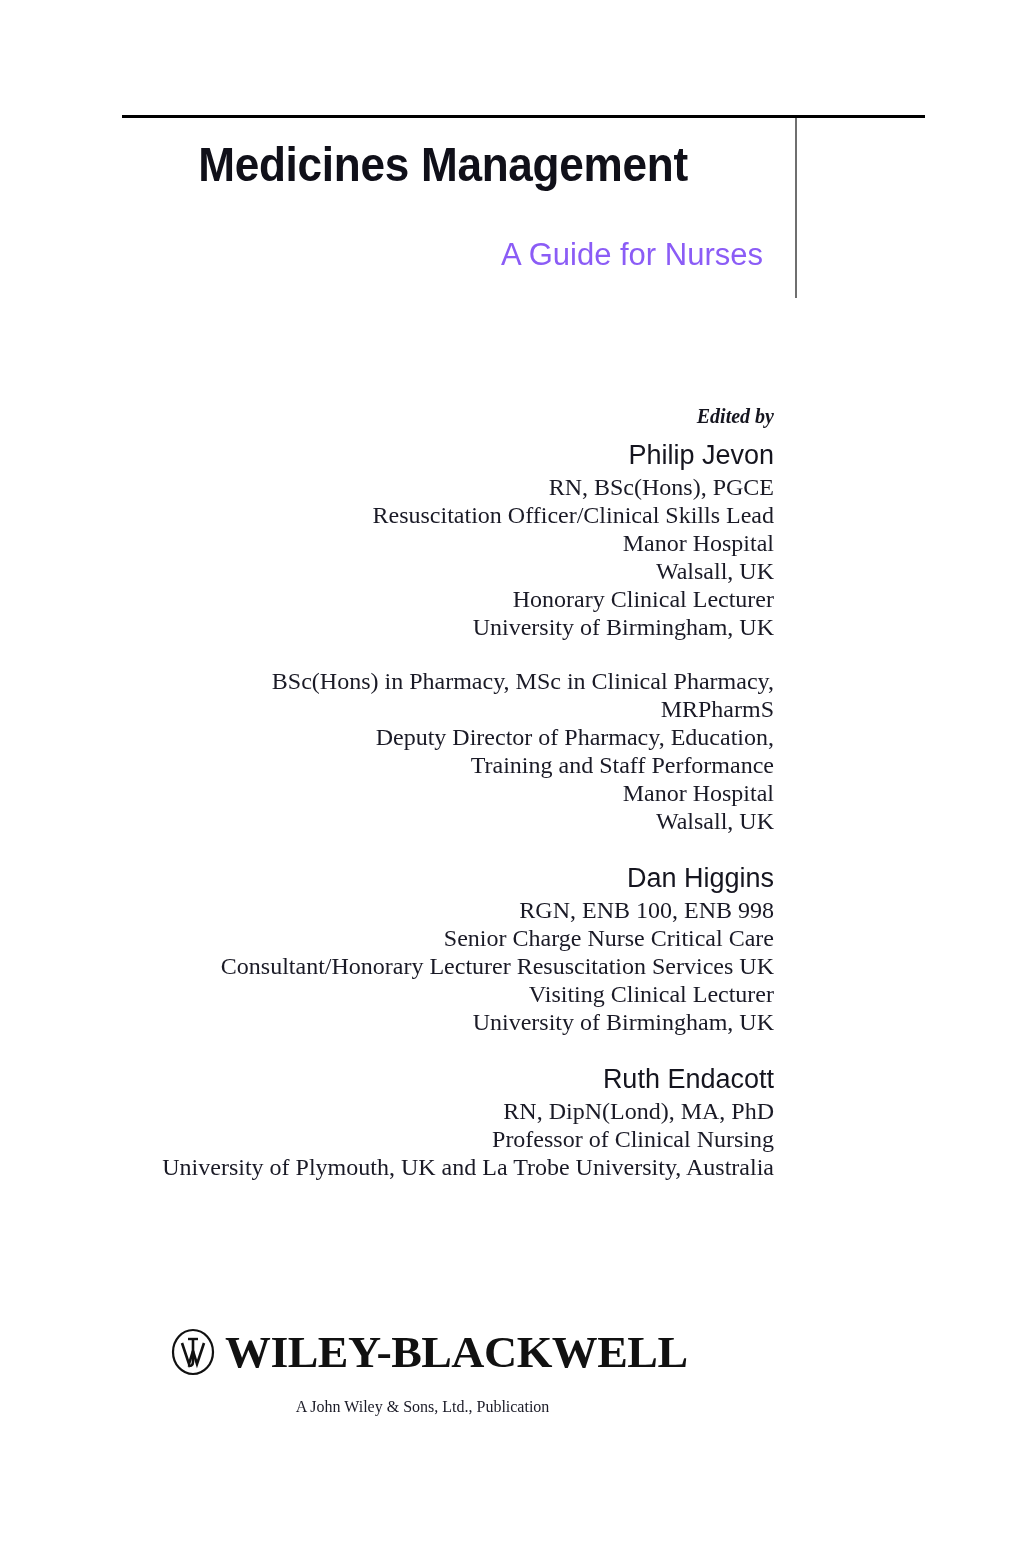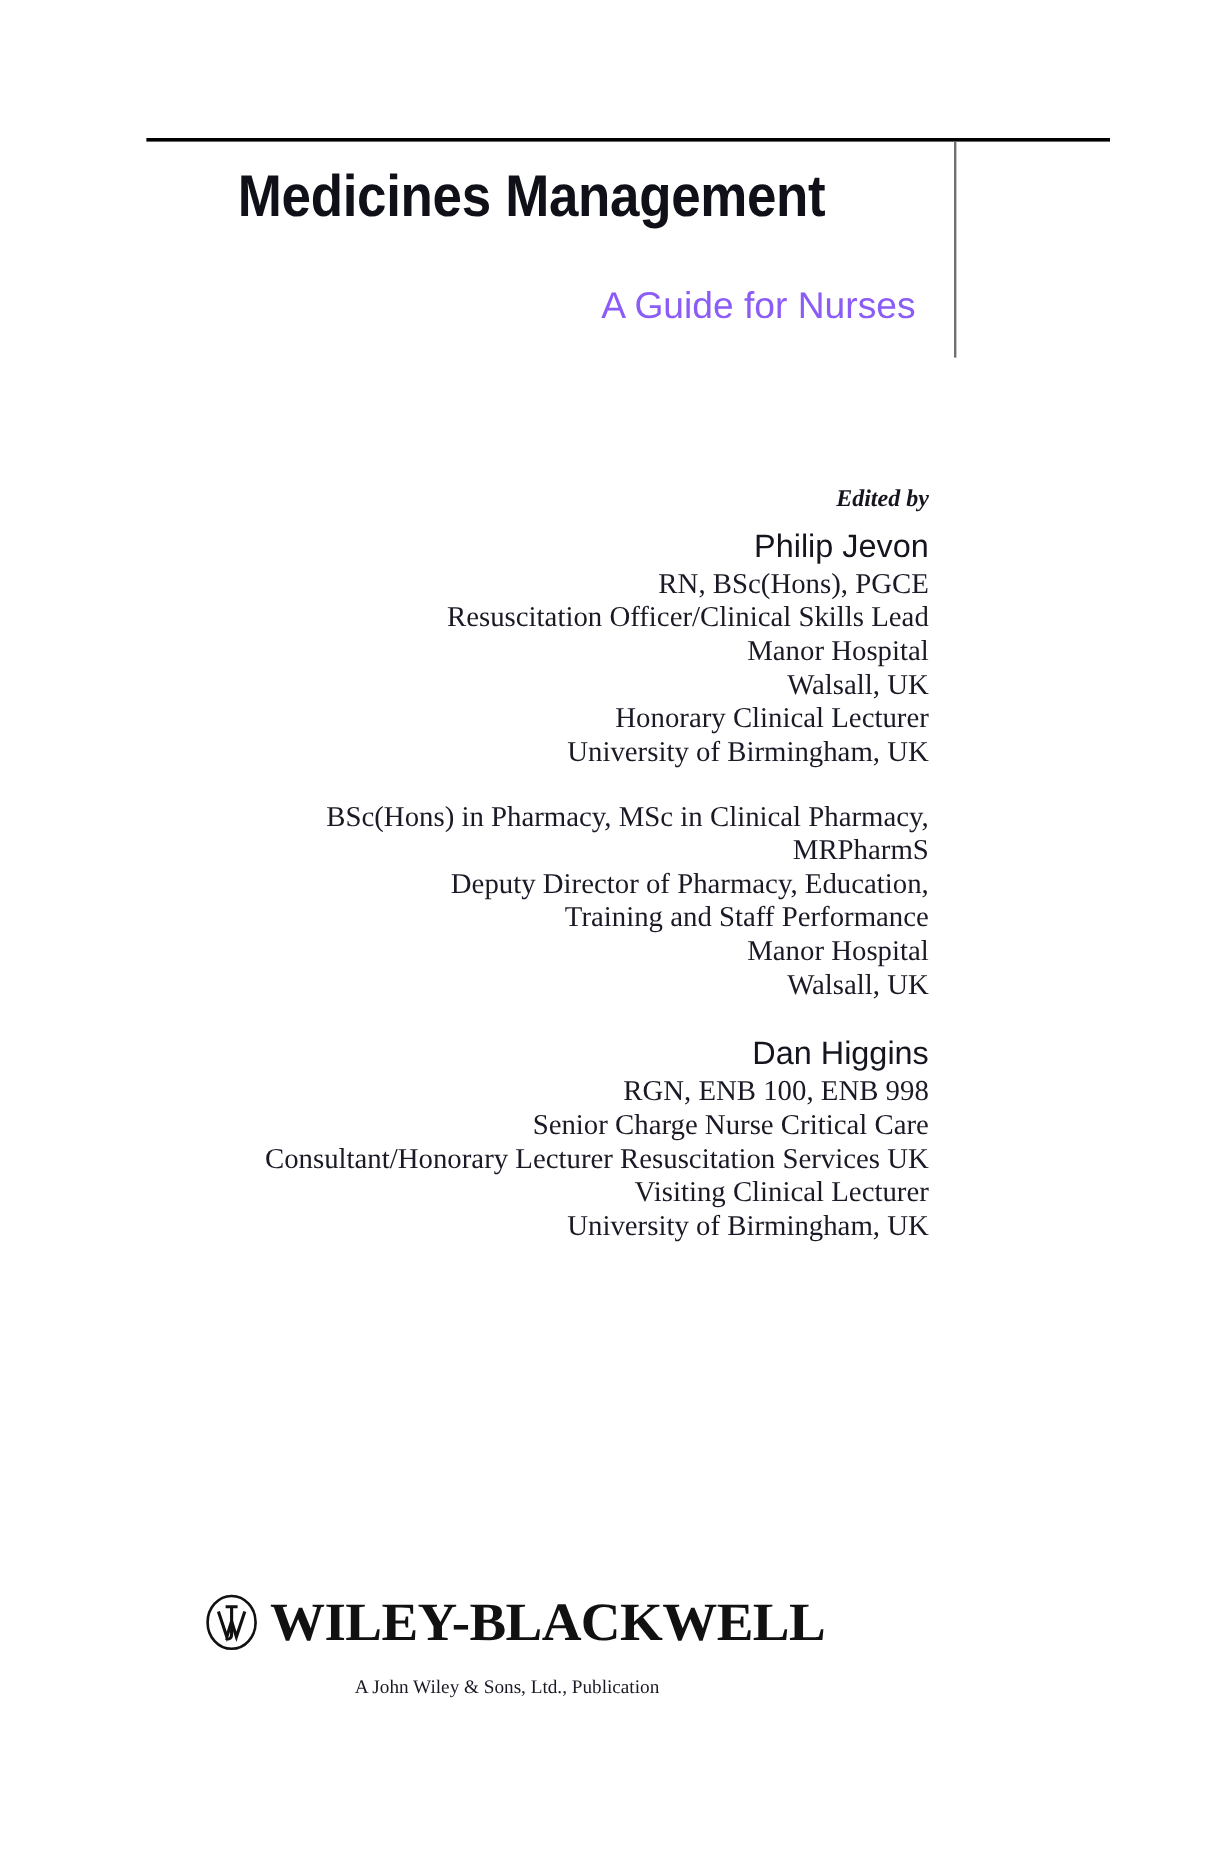--- a/index.html
+++ b/index.html
@@ -178,20 +178,26 @@
 
   <div class="editor-block">
     <div class="editor-name">Dan Higgins</div>
     <div class="editor-cred">RGN, ENB 100, ENB 998</div>
     <div class="editor-cred">Senior Charge Nurse Critical Care</div>
     <div class="editor-cred">Consultant/Honorary Lecturer Resuscitation Services UK</div>
     <div class="editor-cred">Visiting Clinical Lecturer</div>
     <div class="editor-cred">University of Birmingham, UK</div>
   </div>
 
+  <div class="editor-block">
+    <div class="editor-name">Ruth Endacott</div>
+    <div class="editor-cred">RN, DipN(Lond), MA, PhD</div>
+    <div class="editor-cred">Professor of Clinical Nursing</div>
+    <div class="editor-cred">University of Plymouth, UK and La Trobe University, Australia</div>
+  </div>
 </div>
 
 <div class="publisher">
   <div class="logo-row">
     <svg class="logo-mark" viewBox="0 0 52 52">
       <ellipse cx="26" cy="26" rx="20" ry="22" fill="none" stroke="#111111" stroke-width="2.2"></ellipse>
       <g fill="none" stroke="#111111" stroke-width="2.6" stroke-linecap="butt">
         <path d="M15 17 L22 38 L26 25"></path>
         <path d="M37 17 L30 38 L26 25"></path>
       </g>

